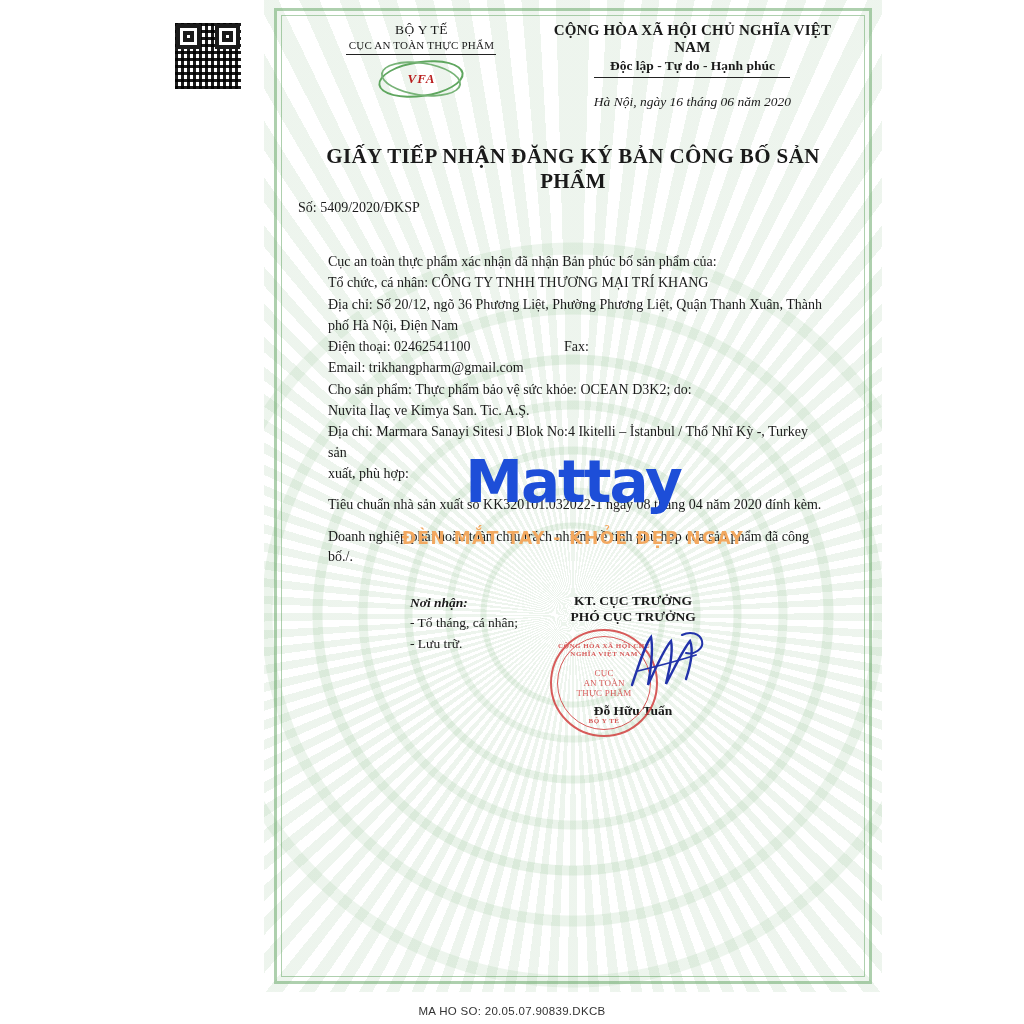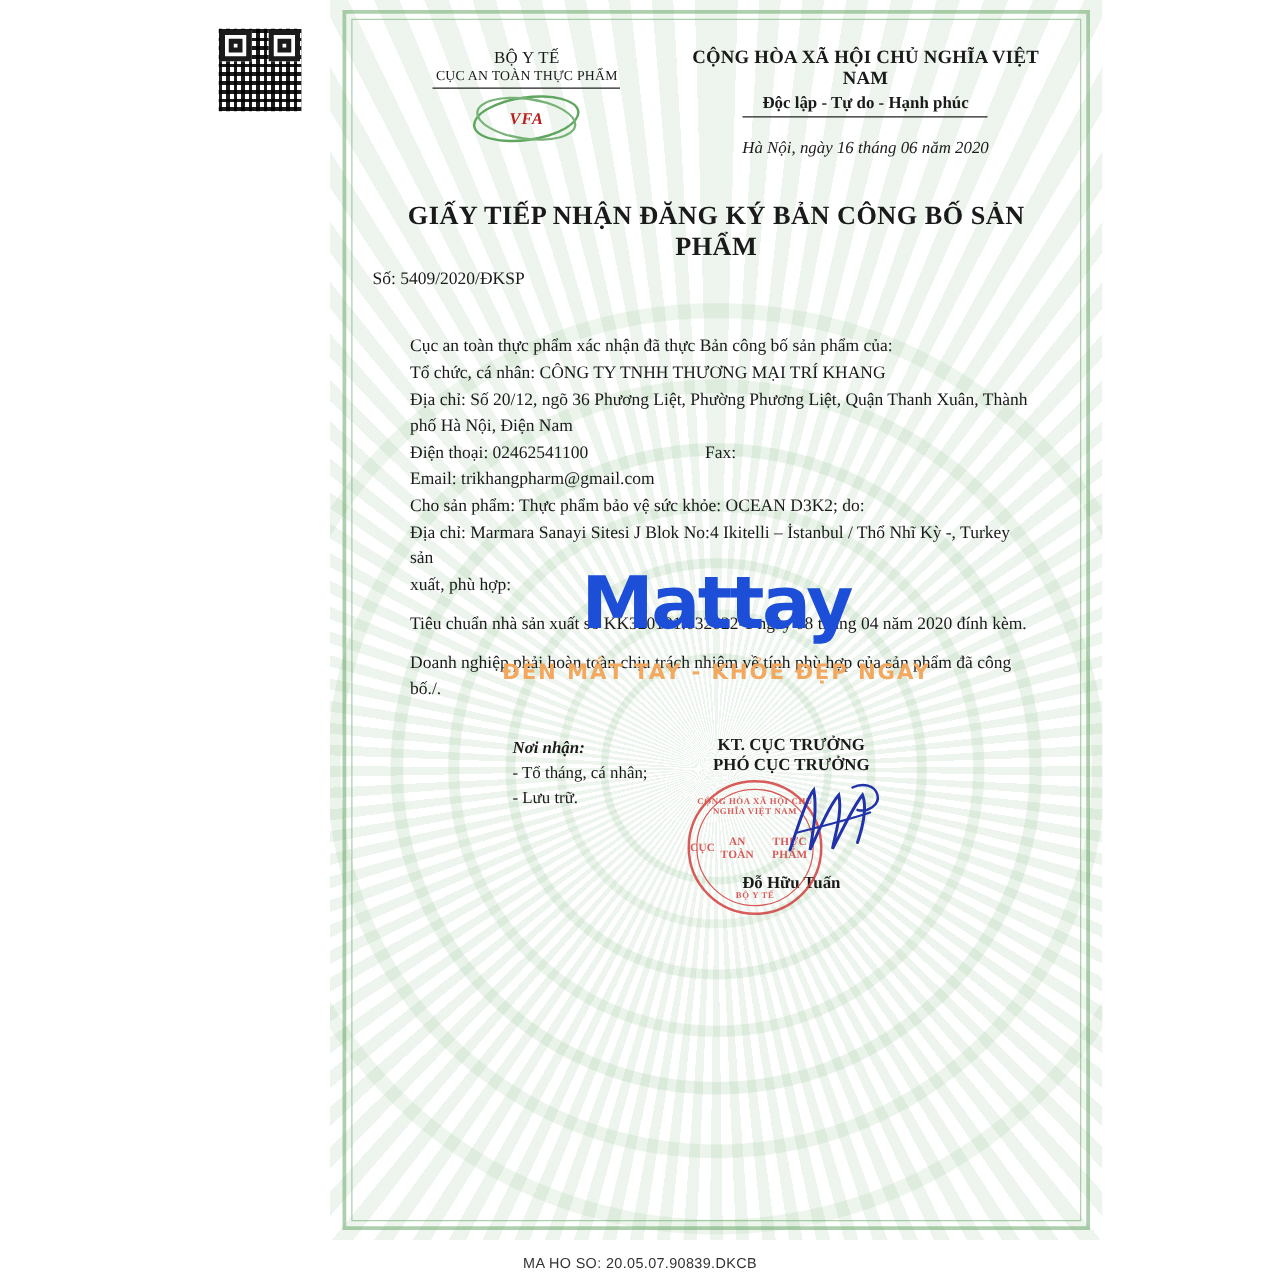--- a/index.html
+++ b/index.html
@@ -76,21 +76,21 @@
     border: 3px solid rgba(108,170,108,0.55);
   }
   #cert-frame-inner {
     position: absolute;
     left: 17px; top: 15px; right: 17px; bottom: 15px;
     border: 1px solid rgba(108,170,108,0.55);
   }
   #cert-content {
     position: absolute;
     inset: 0;
-    padding: 34px 34px;
+    padding: 18px 34px;
     box-sizing: border-box;
   }
 
   
   .header-row {
     display: flex;
     justify-content: space-between;
     align-items: flex-start;
     padding: 4px 4px 0 4px;
   }
@@ -230,25 +230,25 @@
   #stamp .inner-ring {
     position: absolute;
     inset: 5px;
     border: 1px solid #d2403f;
     border-radius: 50%;
   }
   #stamp .stamp-center {
     position: absolute;
     inset: 0;
     display: flex;
-    flex-direction: row;
+    flex-direction: column;
     align-items: center;
     justify-content: center;
     font-size: 9px;
-    font-weight: bold;
+    font-weight: normal;
     line-height: 1.15;
     letter-spacing: .2px;
   }
   #stamp .stamp-arc-top,
   #stamp .stamp-arc-bottom {
     position: absolute;
     left: 0; right: 0;
     text-align: center;
     font-size: 7px;
     font-weight: bold;
@@ -334,30 +334,31 @@
         <div class="h-r2">Độc lập - Tự do - Hạnh phúc</div>
         <div class="rule wide"></div>
         <div class="place-date">Hà Nội, ngày 16 tháng 06 năm 2020</div>
       </div>
     </div>
 
     <div class="doc-title">GIẤY TIẾP NHẬN ĐĂNG KÝ BẢN CÔNG BỐ SẢN PHẨM</div>
     <div class="doc-number">Số: 5409/2020/ĐKSP</div>
 
     <div class="body-block">
-      <p>Cục an toàn thực phẩm xác nhận đã thực Bản công bố sản phẩm của:</p>
+      <p>Cục an toàn thực phẩm xác nhận đã nhận Bản phúc bố sản phẩm của:</p>
       <p>Tổ chức, cá nhân: CÔNG TY TNHH THƯƠNG MẠI TRÍ KHANG</p>
       <p>Địa chỉ: Số 20/12, ngõ 36 Phương Liệt, Phường Phương Liệt, Quận Thanh Xuân, Thành</p>
       <p>phố Hà Nội, Điện Nam</p>
       <p>
         <span>Điện thoại: 02462541100</span>
         <span class="fax-inline">Fax:</span>
       </p>
       <p>Email: trikhangpharm@gmail.com</p>
       <p>Cho sản phẩm: Thực phẩm bảo vệ sức khỏe: OCEAN D3K2; do:</p>
+      <p>Nuvita İlaç ve Kimya San. Tic. A.Ş.</p>
       <p>Địa chỉ: Marmara Sanayi Sitesi J Blok No:4 Ikitelli – İstanbul / Thổ Nhĩ Kỳ -, Turkey sản</p>
       <p>xuất, phù hợp:</p>
       <p class="gap">Tiêu chuẩn nhà sản xuất số KK320101.032022-1 ngày 08 tháng 04 năm 2020 đính kèm.</p>
       <p class="gap">Doanh nghiệp phải hoàn toàn chịu trách nhiệm về tính phù hợp của sản phẩm đã công bố./.</p>
     </div>
 
     <div class="sig-row">
       <div class="sig-left">
         <div class="title">Nơi nhận:</div>
         <div>- Tổ tháng, cá nhân;</div>

